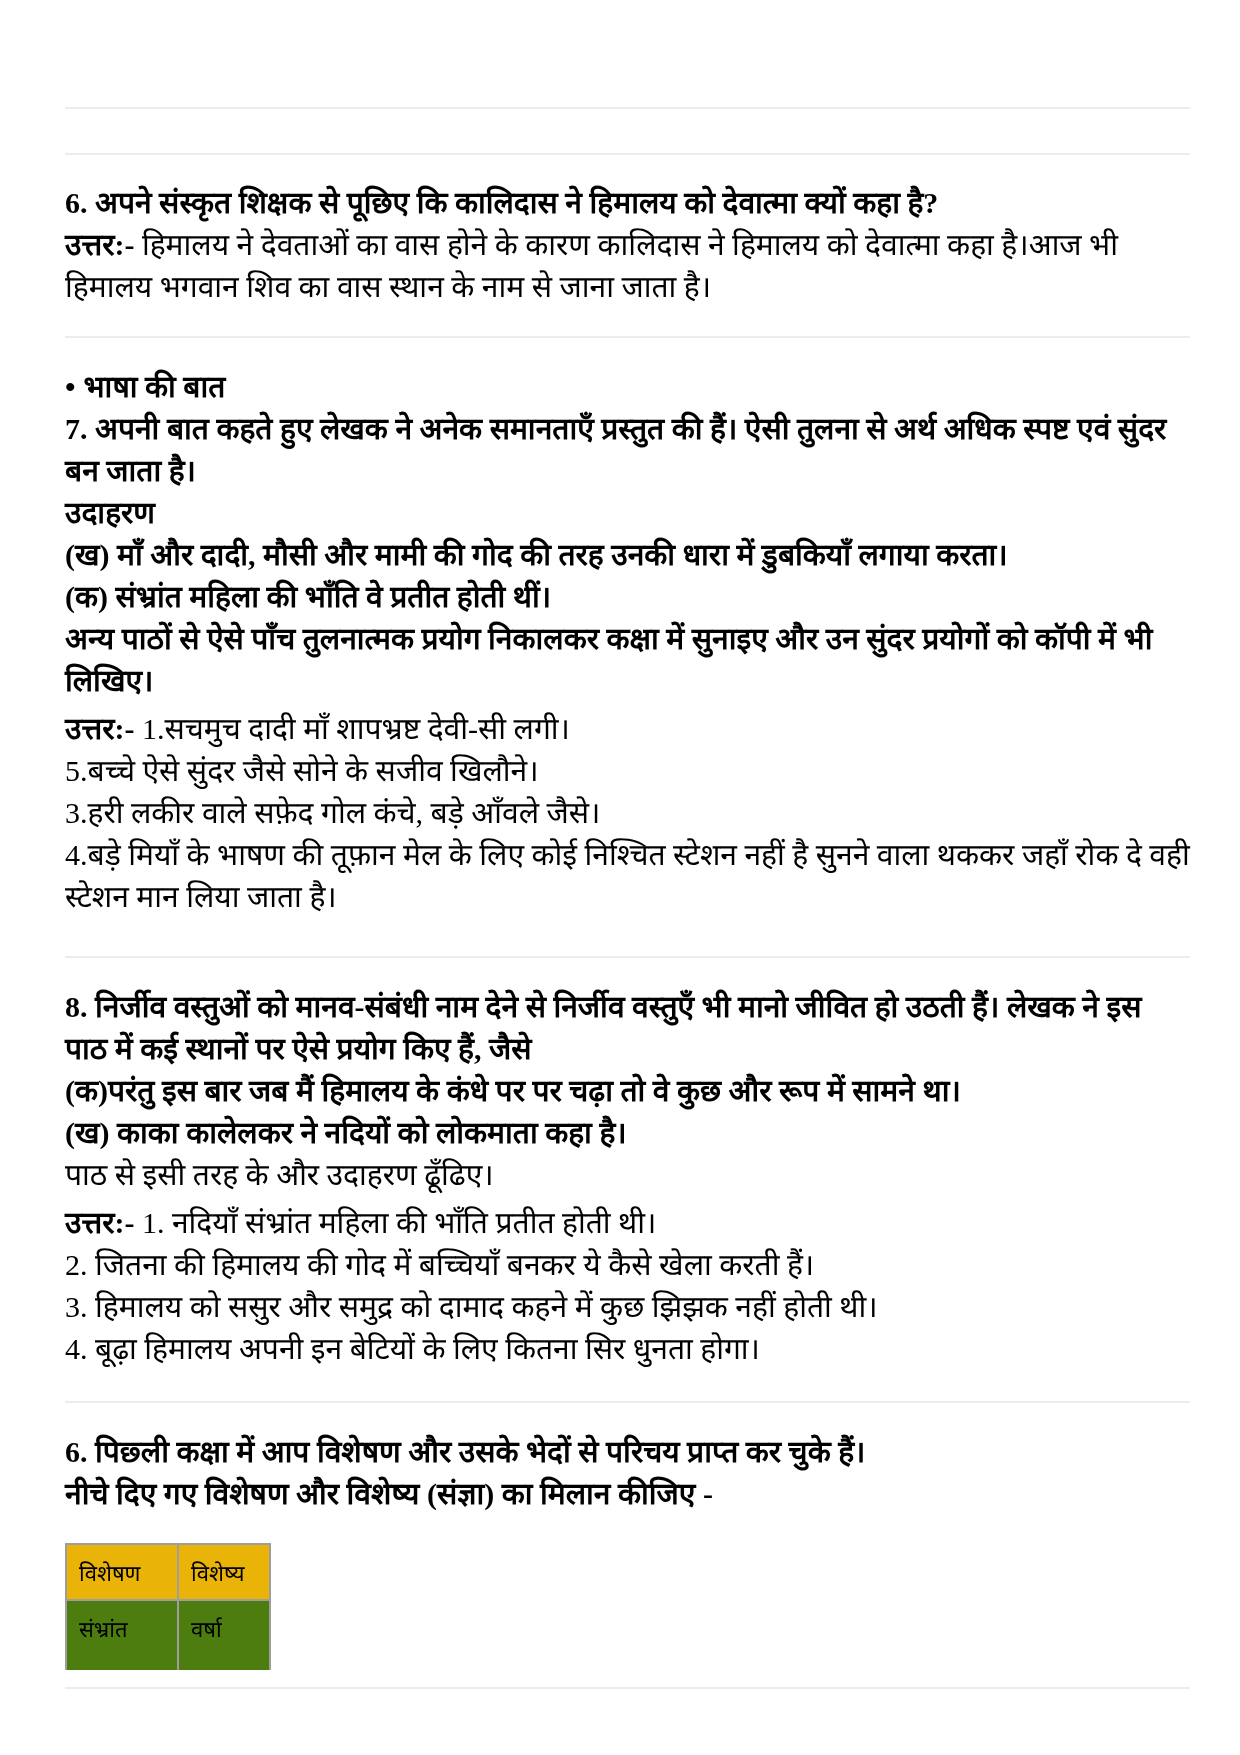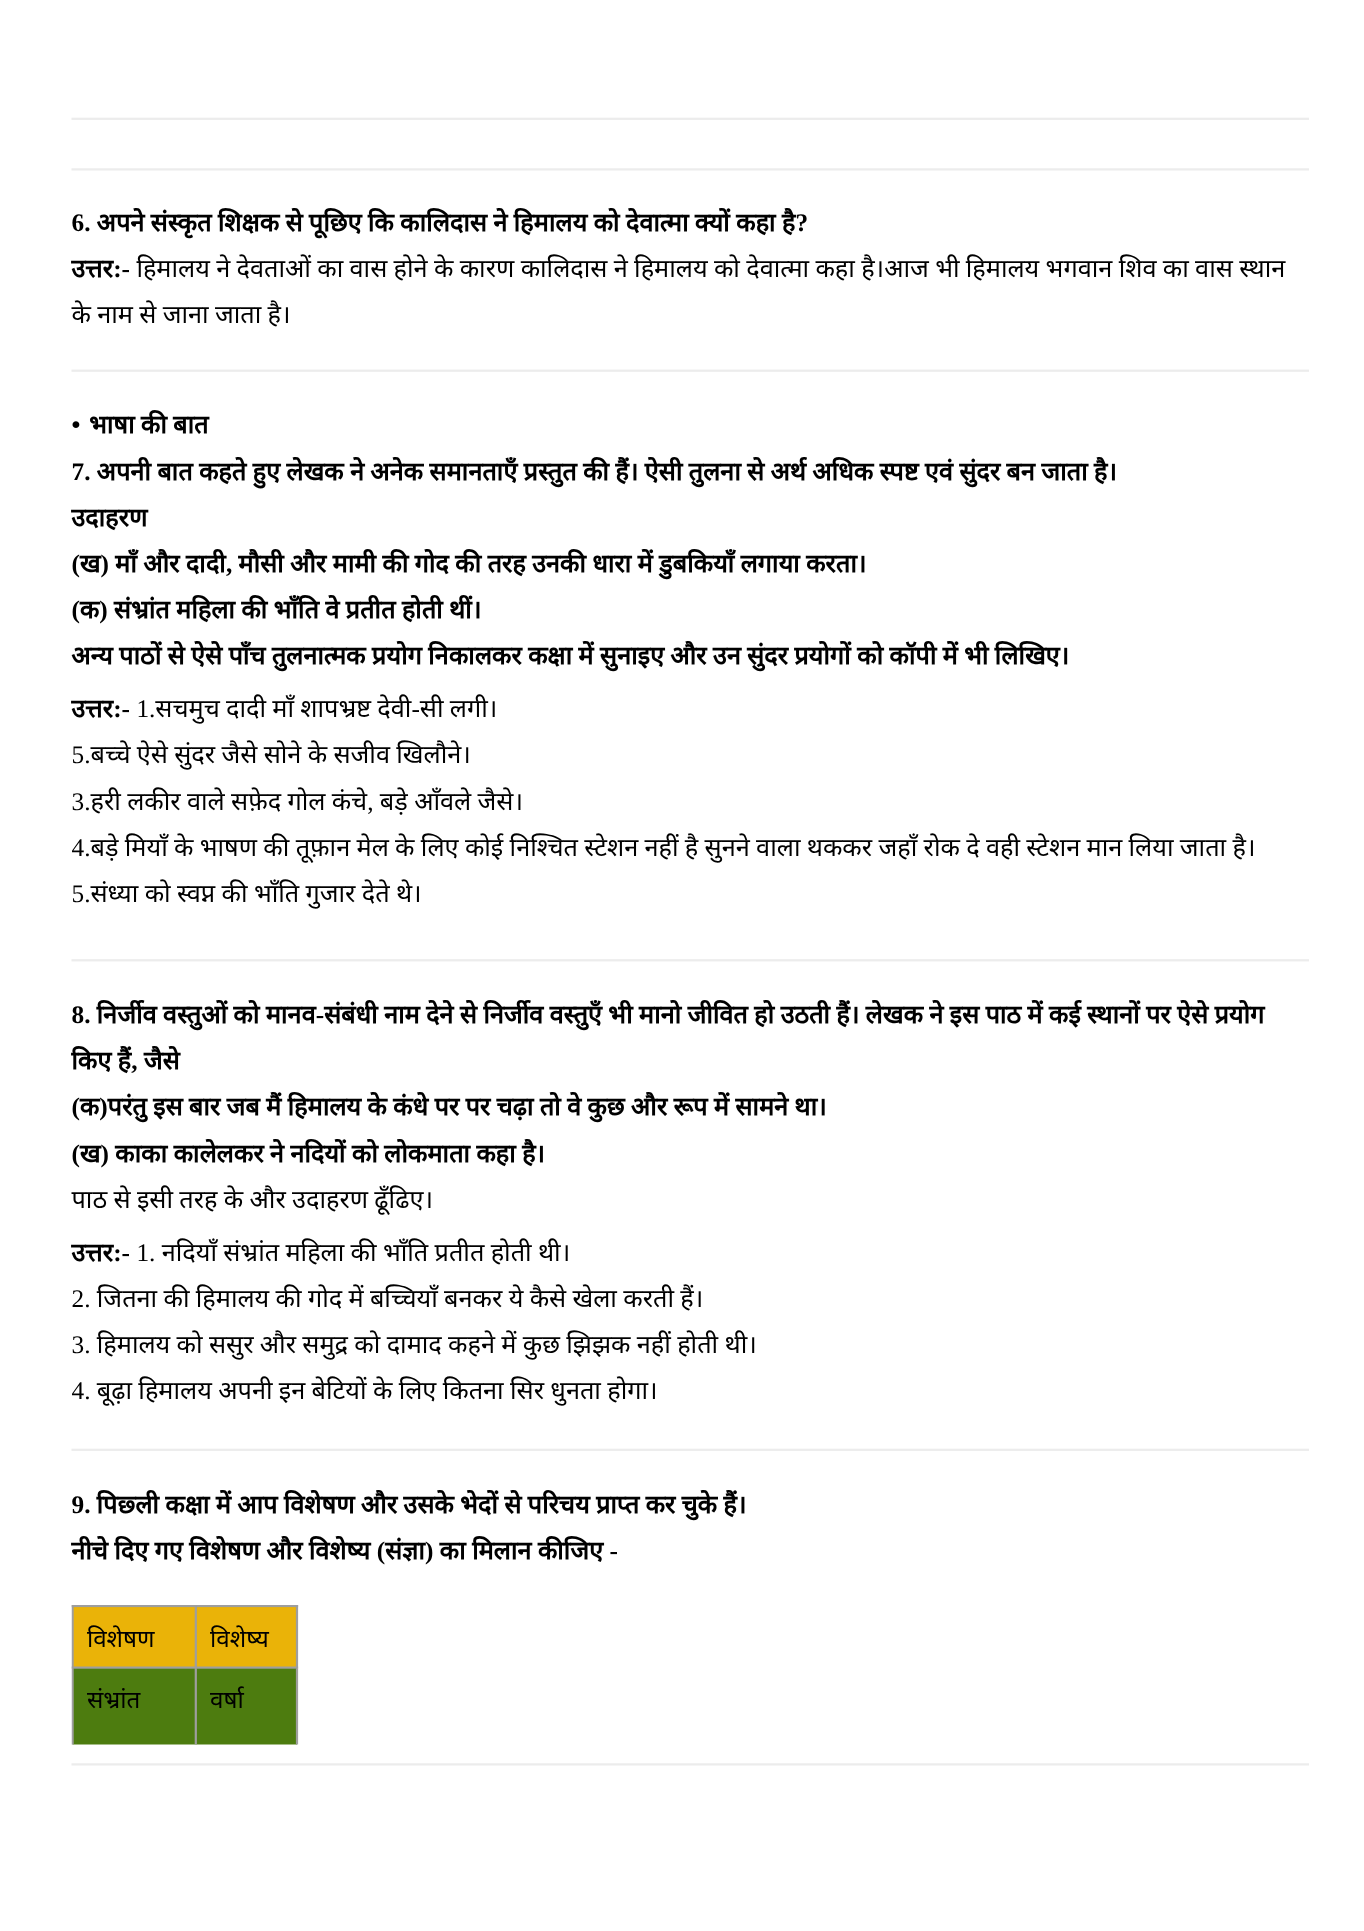--- a/index.html
+++ b/index.html
@@ -25,21 +25,21 @@
     margin: 28px 0;
   }
   .divider.d1 { margin-top: 107px; margin-bottom: 0; }
   .divider.d2 { margin-top: 44px; margin-bottom: 27px; }
   .divider.d3 { margin-top: 28px; margin-bottom: 28px; }
   .divider.d4 { margin-top: 38px; margin-bottom: 28px; }
   .divider.d5 { margin-top: 31px; margin-bottom: 28px; }
   .divider.d6 { margin-top: 17px; margin-bottom: 0; }
   .para {
     margin: 0;
-    font-size: 23px;
+    font-size: 30px;
     line-height: 42px;
     font-weight: 400;
     letter-spacing: 0;
   }
   .para.b { font-weight: 700; }
   .para .prefix { font-weight: 700; }
   .para.ans { margin-top: 6px; }
   .bullet-dot {
     display: inline-block;
     margin-right: 8px;
@@ -93,36 +93,35 @@
 
     <p class="para b">7. अपनी बात कहते हुए लेखक ने अनेक समानताएँ प्रस्तुत की हैं। ऐसी तुलना से अर्थ अधिक स्पष्ट एवं सुंदर बन जाता है।</p>
     <p class="para b">उदाहरण</p>
     <p class="para b">(ख) माँ और दादी, मौसी और मामी की गोद की तरह उनकी धारा में डुबकियाँ लगाया करता।</p>
     <p class="para b">(क) संभ्रांत महिला की भाँति वे प्रतीत होती थीं।</p>
     <p class="para b">अन्य पाठों से ऐसे पाँच तुलनात्मक प्रयोग निकालकर कक्षा में सुनाइए और उन सुंदर प्रयोगों को कॉपी में भी लिखिए।</p>
     <p class="para ans"><span class="prefix">उत्तर:-</span><span> 1.सचमुच दादी माँ शापभ्रष्ट देवी-सी लगी।</span></p>
     <p class="para">5.बच्चे ऐसे सुंदर जैसे सोने के सजीव खिलौने।</p>
     <p class="para">3.हरी लकीर वाले सफ़ेद गोल कंचे, बड़े आँवले जैसे।</p>
     <p class="para">4.बड़े मियाँ के भाषण की तूफ़ान मेल के लिए कोई निश्चित स्टेशन नहीं है सुनने वाला थककर जहाँ रोक दे वही स्टेशन मान लिया जाता है।</p>
-    <p class="para">5.संध्या को स्वप्न की भाँति गुजार देते थे।</p>
 
     <div class="divider d4"></div>
 
     <p class="para b">8. निर्जीव वस्तुओं को मानव-संबंधी नाम देने से निर्जीव वस्तुएँ भी मानो जीवित हो उठती हैं। लेखक ने इस पाठ में कई स्थानों पर ऐसे प्रयोग किए हैं, जैसे</p>
     <p class="para b">(क)परंतु इस बार जब मैं हिमालय के कंधे पर पर चढ़ा तो वे कुछ और रूप में सामने था।</p>
     <p class="para b">(ख) काका कालेलकर ने नदियों को लोकमाता कहा है।</p>
     <p class="para">पाठ से इसी तरह के और उदाहरण ढूँढिए।</p>
     <p class="para ans"><span class="prefix">उत्तर:-</span><span> 1. नदियाँ संभ्रांत महिला की भाँति प्रतीत होती थी।</span></p>
     <p class="para">2. जितना की हिमालय की गोद में बच्चियाँ बनकर ये कैसे खेला करती हैं।</p>
     <p class="para">3. हिमालय को ससुर और समुद्र को दामाद कहने में कुछ झिझक नहीं होती थी।</p>
     <p class="para">4. बूढ़ा हिमालय अपनी इन बेटियों के लिए कितना सिर धुनता होगा।</p>
 
     <div class="divider d5"></div>
 
-    <p class="para b">9. पिछ्ली कक्षा में आप विशेषण और उसके भेदों से परिचय प्राप्त कर चुके हैं।</p>
+    <p class="para b">6. पिछ्ली कक्षा में आप विशेषण और उसके भेदों से परिचय प्राप्त कर चुके हैं।</p>
     <p class="para b">नीचे दिए गए विशेषण और विशेष्य (संज्ञा) का मिलान कीजिए -</p>
 
     <div class="table-clip">
       <table class="match-table">
         <thead>
           <tr>
             <th class="col-1">विशेषण</th>
             <th class="col-2">विशेष्य</th>
           </tr>
         </thead>

